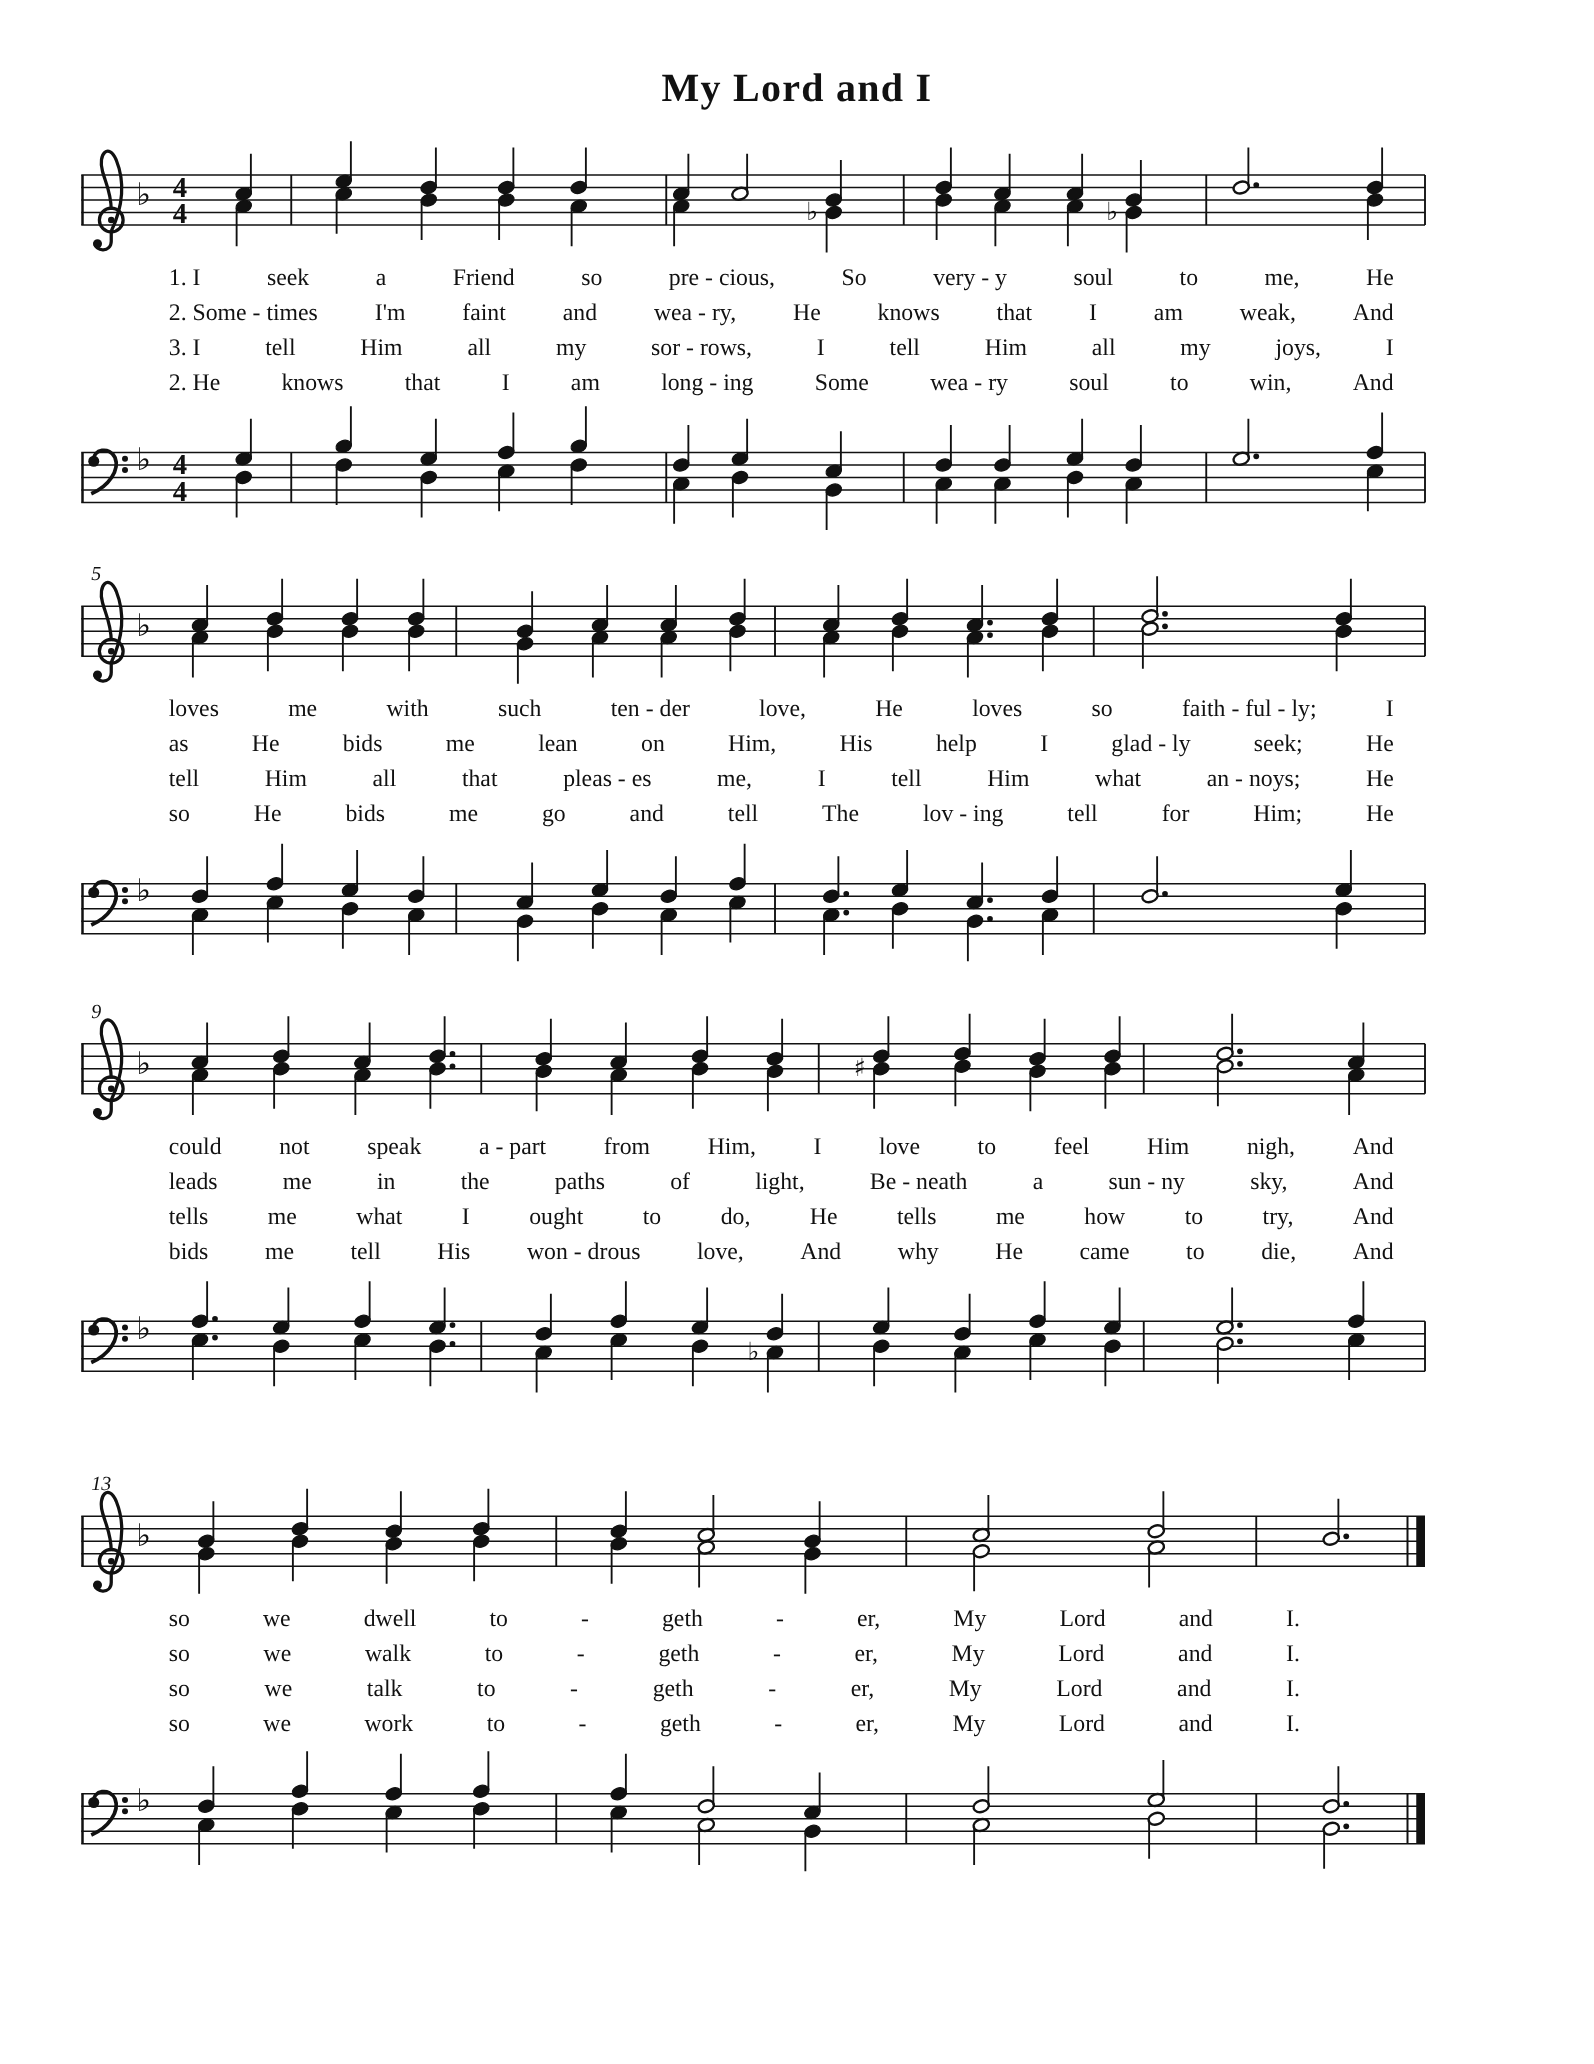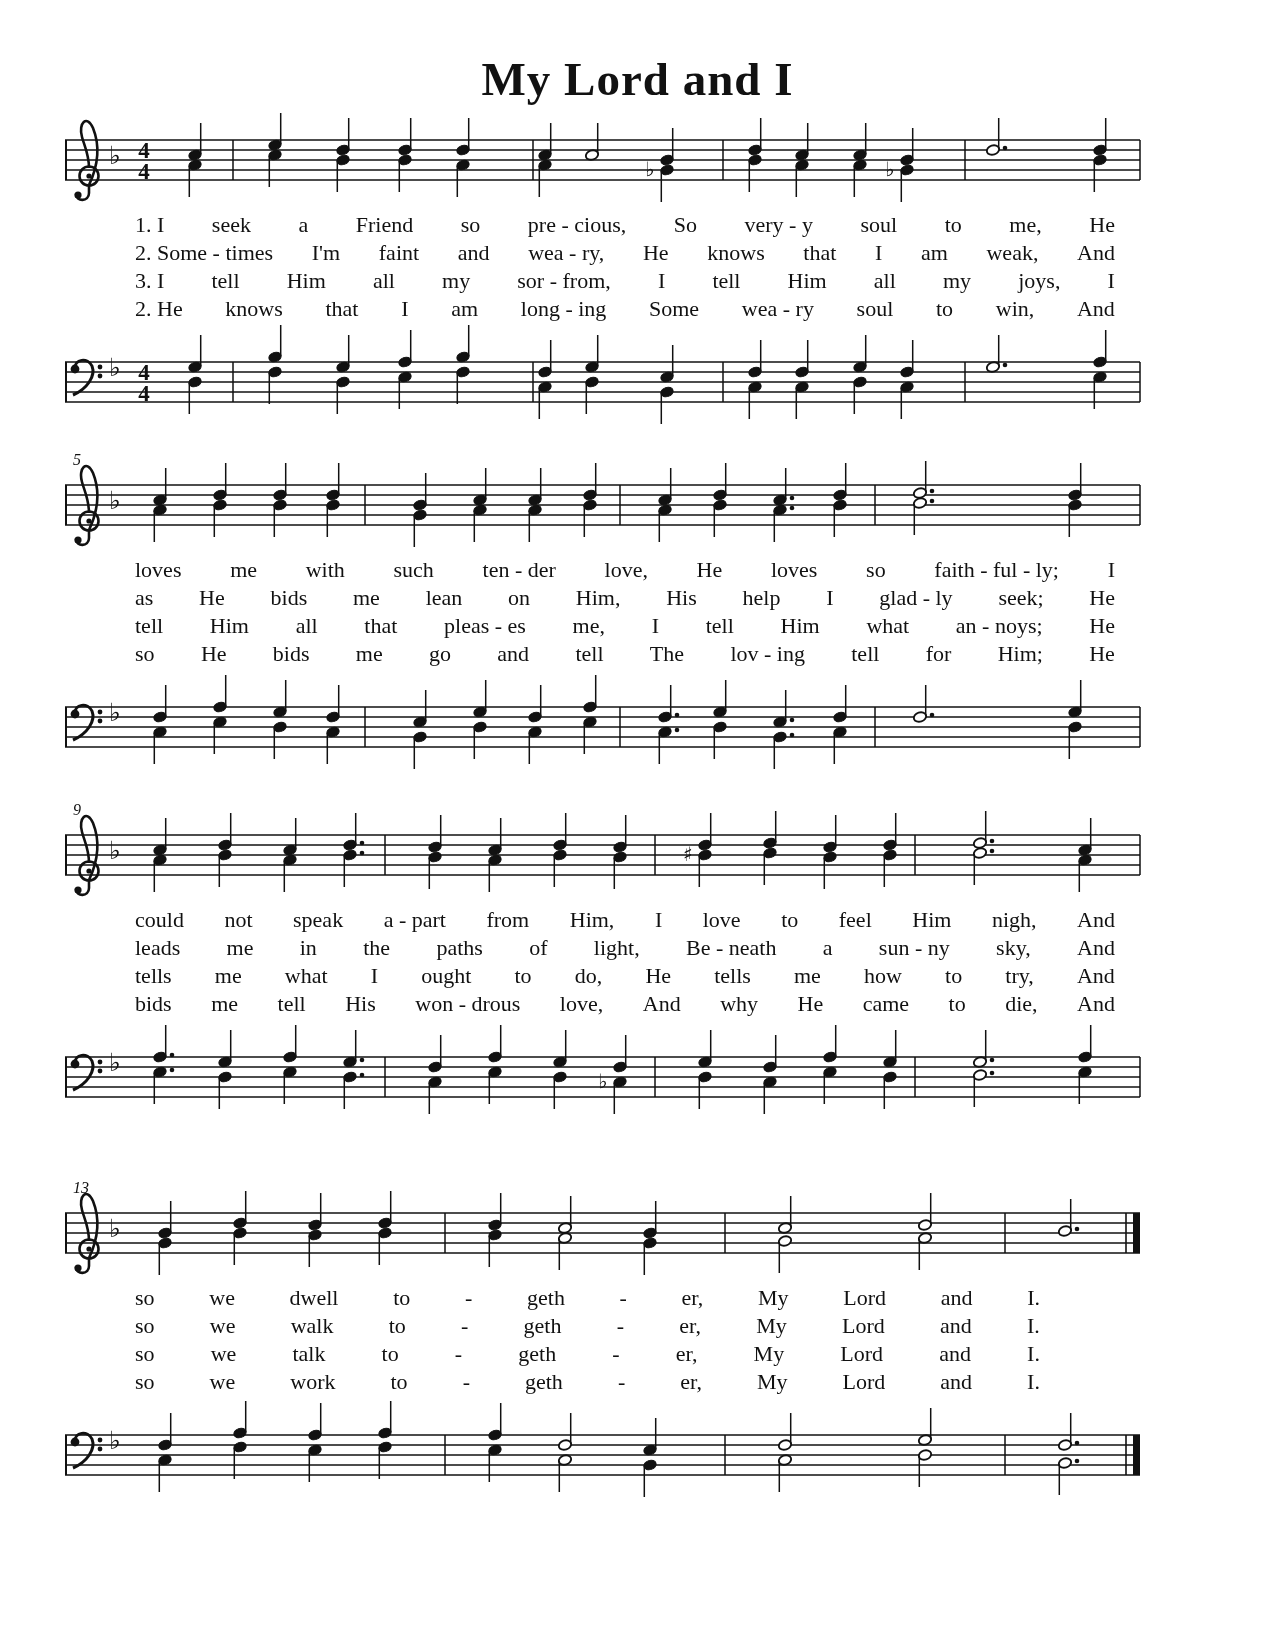--- a/index.html
+++ b/index.html
@@ -2,34 +2,34 @@
 <html><head>
 <meta charset="utf-8">
 <style>
   html,body{margin:0;padding:0;}
   body{
     width:1275px;height:1651px;background:#ffffff;position:relative;
     font-family:"Liberation Serif", serif;color:#111;overflow:hidden;
   }
   .title{
     position:absolute;top:52px;left:0;width:100%;margin:0;
-    text-align:center;font-size:47px;font-weight:bold;letter-spacing:1px;
+    text-align:center;font-size:32px;font-weight:bold;letter-spacing:1px;
   }
   .system{position:absolute;left:65px;width:1075px;height:345px;}
   .sys-1{top:100px;} .sys-2{top:445px;} .sys-3{top:795px;} .sys-4{top:1145px;margin-top:28px;}
   .measure-num{
     position:absolute;top:6px;left:8px;font-style:italic;font-size:16px;
   }
   svg.staff{position:absolute;left:0;overflow:visible;}
   svg.treble{top:0;}
   svg.bass{top:232px;}
   .lyrics{position:absolute;top:112px;left:0;width:100%;}
   .lyric-row{
     display:flex;justify-content:space-between;align-items:baseline;
-    margin:0 25px 0 70px;height:28px;font-size:22px;white-space:pre;
+    margin:0 25px 0 70px;height:28px;font-size:19px;white-space:pre;
   }
   .sys-4 .lyric-row{margin-right:100px;}
 </style>
 </head>
 <body>
 
 <h1 class="title">My Lord and I</h1>
 
 <section class="system sys-1">
   <div class="measure-num"></div>
@@ -105,21 +105,21 @@
       <line x1="933.7" y1="49" x2="933.7" y2="18" stroke="#111111" stroke-width="1.5"></line>
       <circle cx="940" cy="48" r="2.3" fill="#111111"></circle>
       <ellipse cx="1035" cy="50" rx="6.3" ry="4.6" transform="rotate(-18 1035 50)" fill="#111111" stroke="#111111" stroke-width="1"></ellipse>
       <ellipse cx="1035" cy="60" rx="6.3" ry="4.6" transform="rotate(-18 1035 60)" fill="#111111" stroke="#111111" stroke-width="1"></ellipse>
       <line x1="1040.7" y1="49" x2="1040.7" y2="18" stroke="#111111" stroke-width="1.5"></line>
       <line x1="1029.3" y1="61" x2="1029.3" y2="92" stroke="#111111" stroke-width="1.5"></line>
     </svg>
   <div class="lyrics">
       <div class="lyric-row"><span>1. I</span><span>seek</span><span>a</span><span>Friend</span><span>so</span><span>pre - cious,</span><span>So</span><span>very - y</span><span>soul</span><span>to</span><span>me,</span><span>He</span></div>
       <div class="lyric-row"><span>2. Some - times</span><span>I'm</span><span>faint</span><span>and</span><span>wea - ry,</span><span>He</span><span>knows</span><span>that</span><span>I</span><span>am</span><span>weak,</span><span>And</span></div>
-      <div class="lyric-row"><span>3. I</span><span>tell</span><span>Him</span><span>all</span><span>my</span><span>sor - from,</span><span>I</span><span>tell</span><span>Him</span><span>all</span><span>my</span><span>joys,</span><span>I</span></div>
+      <div class="lyric-row"><span>3. I</span><span>tell</span><span>Him</span><span>all</span><span>my</span><span>sor - rows,</span><span>I</span><span>tell</span><span>Him</span><span>all</span><span>my</span><span>joys,</span><span>I</span></div>
       <div class="lyric-row"><span>2. He</span><span>knows</span><span>that</span><span>I</span><span>am</span><span>long - ing</span><span>Some</span><span>wea - ry</span><span>soul</span><span>to</span><span>win,</span><span>And</span></div>
     </div>
   <svg class="staff bass" width="1075" height="110" viewBox="0 0 1075 110">
       <line x1="0" y1="30" x2="1075" y2="30" stroke="#111111" stroke-width="1.3"></line>
       <line x1="0" y1="40" x2="1075" y2="40" stroke="#111111" stroke-width="1.3"></line>
       <line x1="0" y1="50" x2="1075" y2="50" stroke="#111111" stroke-width="1.3"></line>
       <line x1="0" y1="60" x2="1075" y2="60" stroke="#111111" stroke-width="1.3"></line>
       <line x1="0" y1="70" x2="1075" y2="70" stroke="#111111" stroke-width="1.3"></line>
       <line x1="1" y1="30" x2="1" y2="70" stroke="#111111" stroke-width="2"></line>
       <circle cx="10" cy="37" r="4.4" fill="#111111"></circle>

